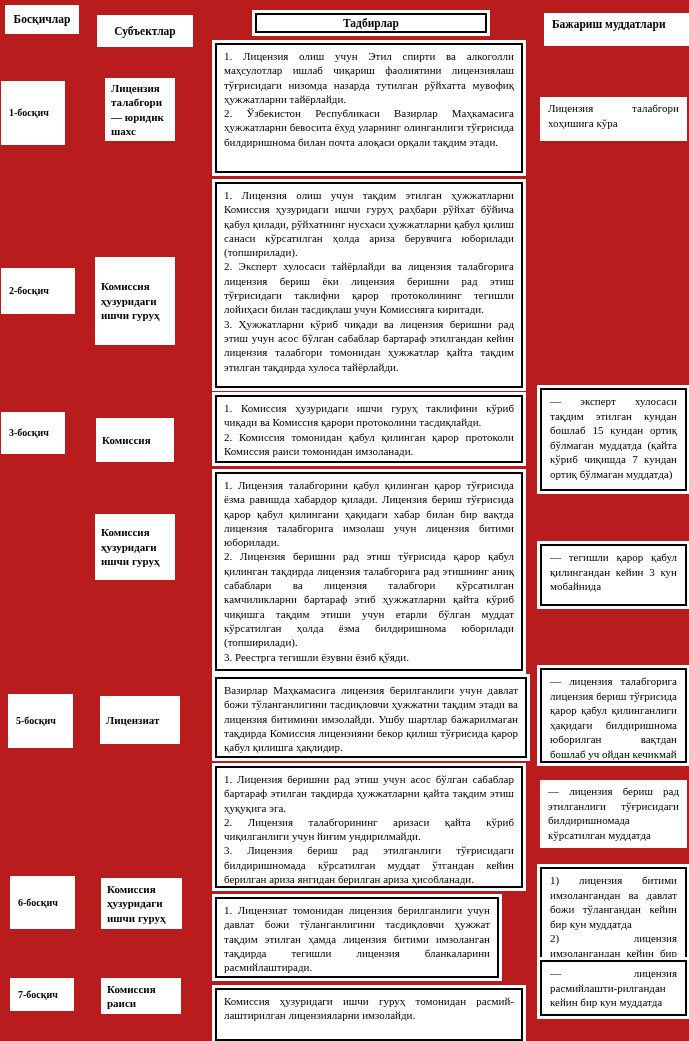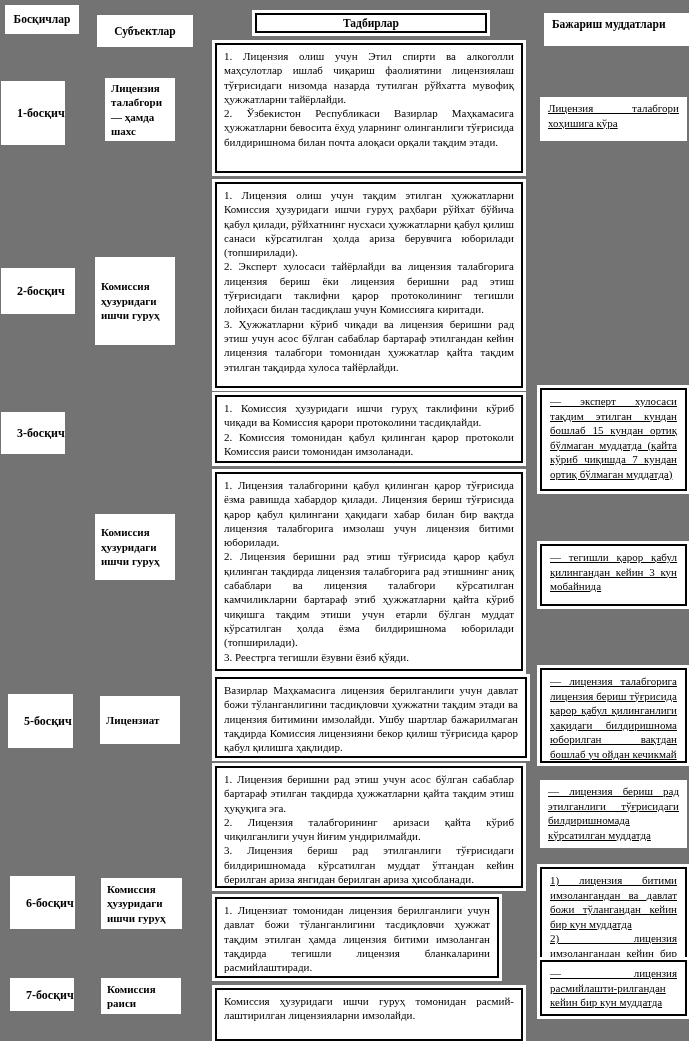--- a/index.html
+++ b/index.html
@@ -1,19 +1,19 @@
 <!DOCTYPE html>
 <html><head>
 <meta charset="utf-8">
 <style>
   html,body { margin:0; padding:0; background:#000; }
   .page {
     position:relative;
     width:689px; height:1041px;
-    background:#737373;
+    background:#b91c1c;
     font-family:"Liberation Serif","DejaVu Serif",serif;
     color:#000000;
     overflow:hidden;
   }
   .box {
     position:absolute;
     background:#ffffff;
     box-sizing:border-box;
     overflow:hidden;
   }
@@ -31,24 +31,24 @@
     line-height:13px;
   }
   .hdr-left {
     justify-content:flex-start;
     align-items:flex-start;
     padding:5px 8px;
     text-align:left;
   }
   .stage {
     font-weight:bold;
-    font-size:12px;
+    font-size:10px;
     display:flex;
     align-items:center;
-    padding-left:16px;
+    padding-left:8px;
     line-height:14px;
   }
   .subject {
     font-weight:bold;
     font-size:11px;
     display:flex;
     align-items:center;
     padding:4px 6px;
     line-height:14.5px;
   }
@@ -58,42 +58,42 @@
     padding:4px 7px;
     text-align:justify;
     white-space:pre-line;
   }
   .dl {
     font-size:11px;
     line-height:14.5px;
     padding:4px 8px;
     text-align:justify;
     white-space:pre-line;
-    text-decoration:underline;
   }
 </style>
 </head>
 <body>
 
 <div class="page">
 
   <div class="box hdr" style="left:5px;top:5px;width:74px;height:29px">Босқичлар</div>
   <div class="box hdr" style="left:97px;top:15px;width:96px;height:32px">Субъектлар</div>
   <div class="box hdr bordered" style="left:255px;top:13px;width:232px;height:20px">Тадбирлар</div>
   <div class="box hdr hdr-left" style="left:544px;top:13px;width:145px;height:33px">Бажариш муддатлари</div>
 
   <div class="box stage" style="left:1px;top:81px;width:64px;height:64px">1-босқич</div>
   <div class="box stage" style="left:1px;top:268px;width:74px;height:46px">2-босқич</div>
   <div class="box stage" style="left:1px;top:412px;width:64px;height:42px">3-босқич</div>
   <div class="box stage" style="left:8px;top:694px;width:65px;height:54px">5-босқич</div>
   <div class="box stage" style="left:10px;top:876px;width:65px;height:53px">6-босқич</div>
   <div class="box stage" style="left:10px;top:978px;width:64px;height:33px">7-босқич</div>
 
-  <div class="box subject" style="left:105px;top:78px;width:70px;height:63px">Лицензия талабгори — ҳамда шахс</div>
+  <div class="box subject" style="left:105px;top:78px;width:70px;height:63px">Лицензия талабгори — юридик шахс</div>
   <div class="box subject" style="left:95px;top:257px;width:80px;height:88px">Комиссия ҳузуридаги ишчи гуруҳ</div>
+  <div class="box subject" style="left:96px;top:418px;width:78px;height:44px">Комиссия</div>
   <div class="box subject" style="left:95px;top:514px;width:80px;height:66px">Комиссия ҳузуридаги ишчи гуруҳ</div>
   <div class="box subject" style="left:100px;top:696px;width:80px;height:48px">Лицензиат</div>
   <div class="box subject" style="left:101px;top:878px;width:81px;height:51px">Комиссия ҳузуридаги ишчи гуруҳ</div>
   <div class="box subject" style="left:101px;top:978px;width:80px;height:36px">Комиссия раиси</div>
 
   <div class="box act bordered" style="left:215px;top:43px;width:308px;height:130px">1. Лицензия олиш учун Этил спирти ва алкоголли маҳсулотлар ишлаб чиқариш фаолиятини лицензиялаш тўғрисидаги низомда назарда тутилган рўйхатта мувофиқ ҳужжатларни тайёрлайди.
 2. Ўзбекистон Республикаси Вазирлар Маҳкамасига ҳужжатларни бевосита ёхуд уларнинг олинганлиги тўғрисида билдиришнома билан почта алоқаси орқали тақдим этади.</div>
   <div class="box act bordered" style="left:215px;top:182px;width:308px;height:206px">1. Лицензия олиш учун тақдим этилган ҳужжатларни Комиссия ҳузуридаги ишчи гуруҳ раҳбари рўйхат бўйича қабул қилади, рўйхатнинг нусхаси ҳужжатларни қабул қилиш санаси кўрсатилган ҳолда ариза берувчига юборилади (топширилади).
 2. Эксперт хулосаси тайёрлайди ва лицензия талабгорига лицензия бериш ёки лицензия беришни рад этиш тўғрисидаги таклифни қарор протоколининг тегишли лойиҳаси билан тасдиқлаш учун Комиссияга киритади.
 3. Ҳужжатларни кўриб чиқади ва лицензия беришни рад этиш учун асос бўлган сабаблар бартараф этилгандан кейин лицензия талабгори томонидан ҳужжатлар қайта тақдим этилган тақдирда хулоса тайёрлайди.</div>

